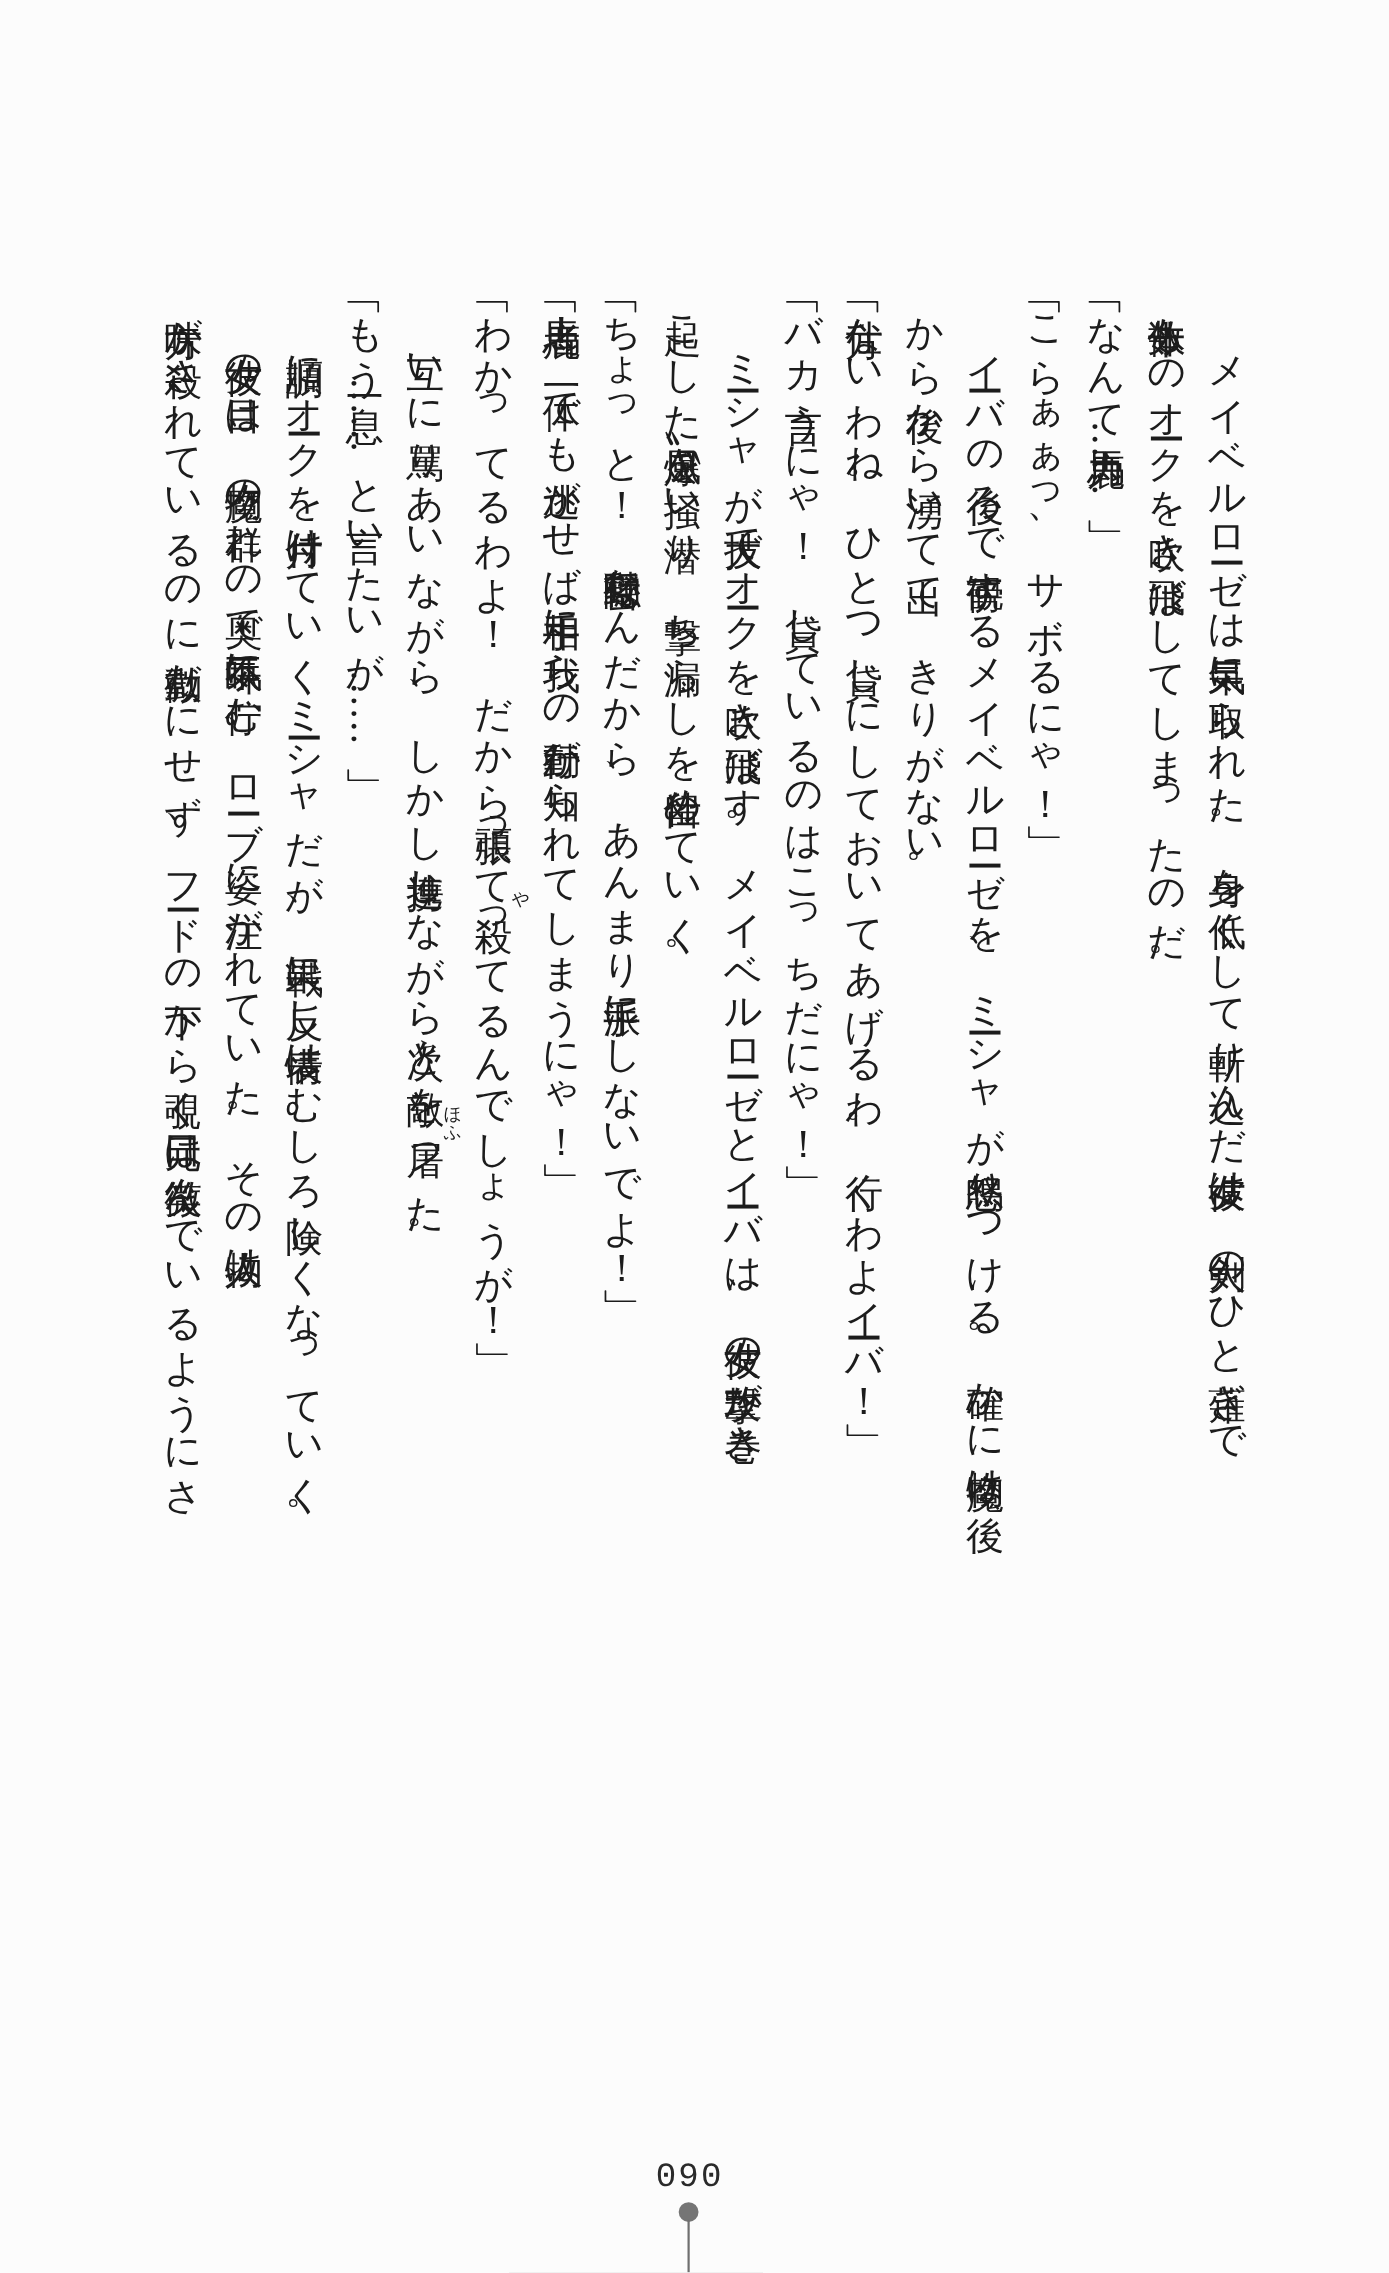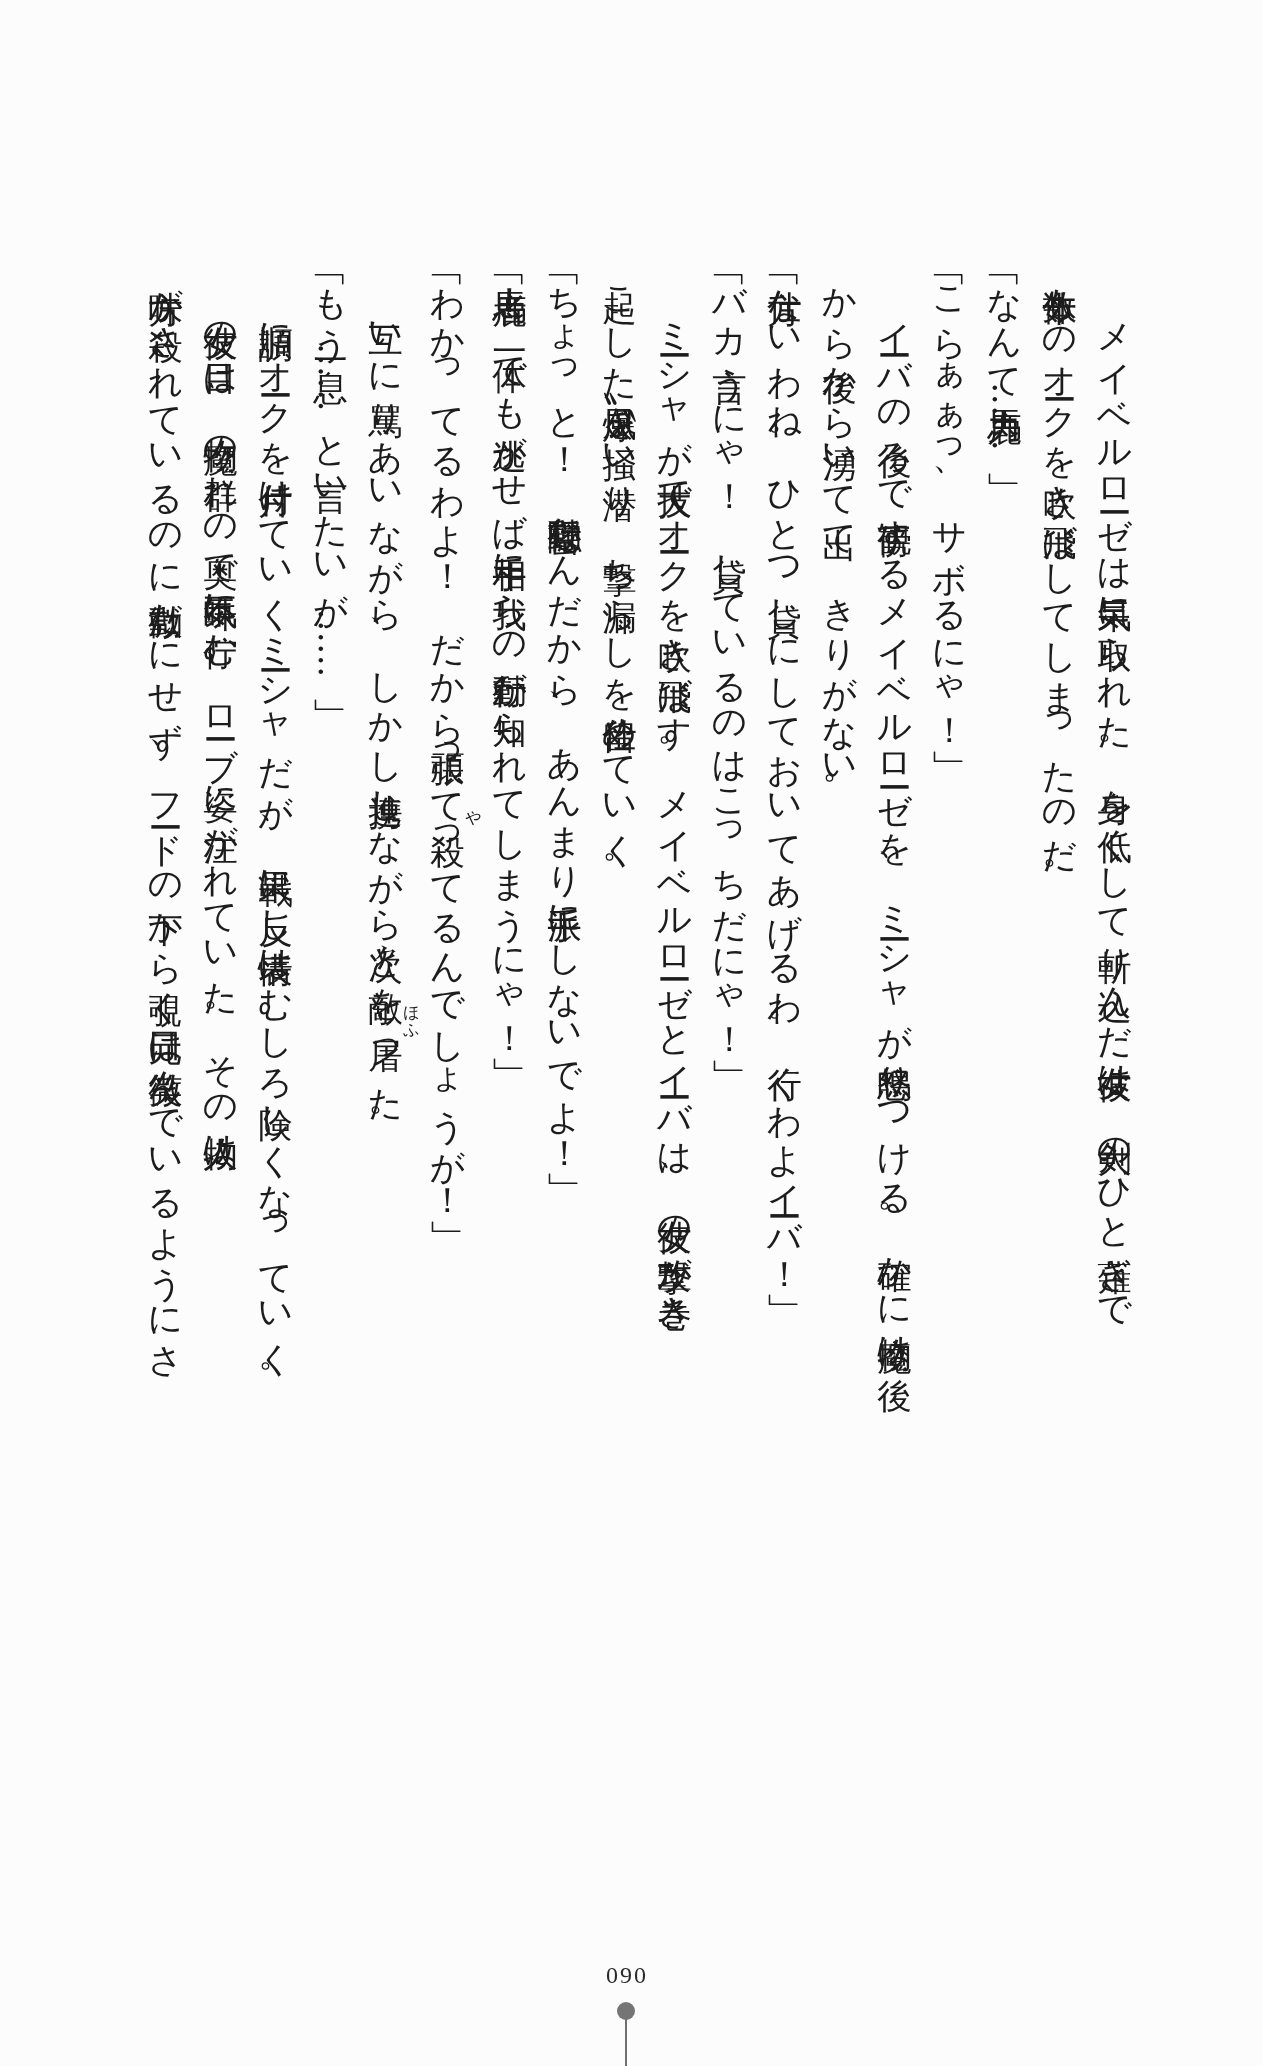--- a/index.html
+++ b/index.html
@@ -37,23 +37,23 @@
     font-size: 16px;
     letter-spacing: 0;
     font-family: "DejaVu Serif", "Liberation Serif", serif;
   }
   .page-number {
     position: absolute;
     top: 1962px;
     left: 563px;
     width: 128px;
     text-align: center;
-    font-family: Liberation Serif, serif;
+    font-family: Liberation Mono, monospace;
     font-weight: 300;
-    font-size: 24px;
+    font-size: 31px;
     letter-spacing: 2px;
     color: #2a2a2a;
   }
   .ornament-circle {
     position: absolute;
     left: 617px;
     top: 2002px;
     width: 18px;
     height: 18px;
     border-radius: 50%;

